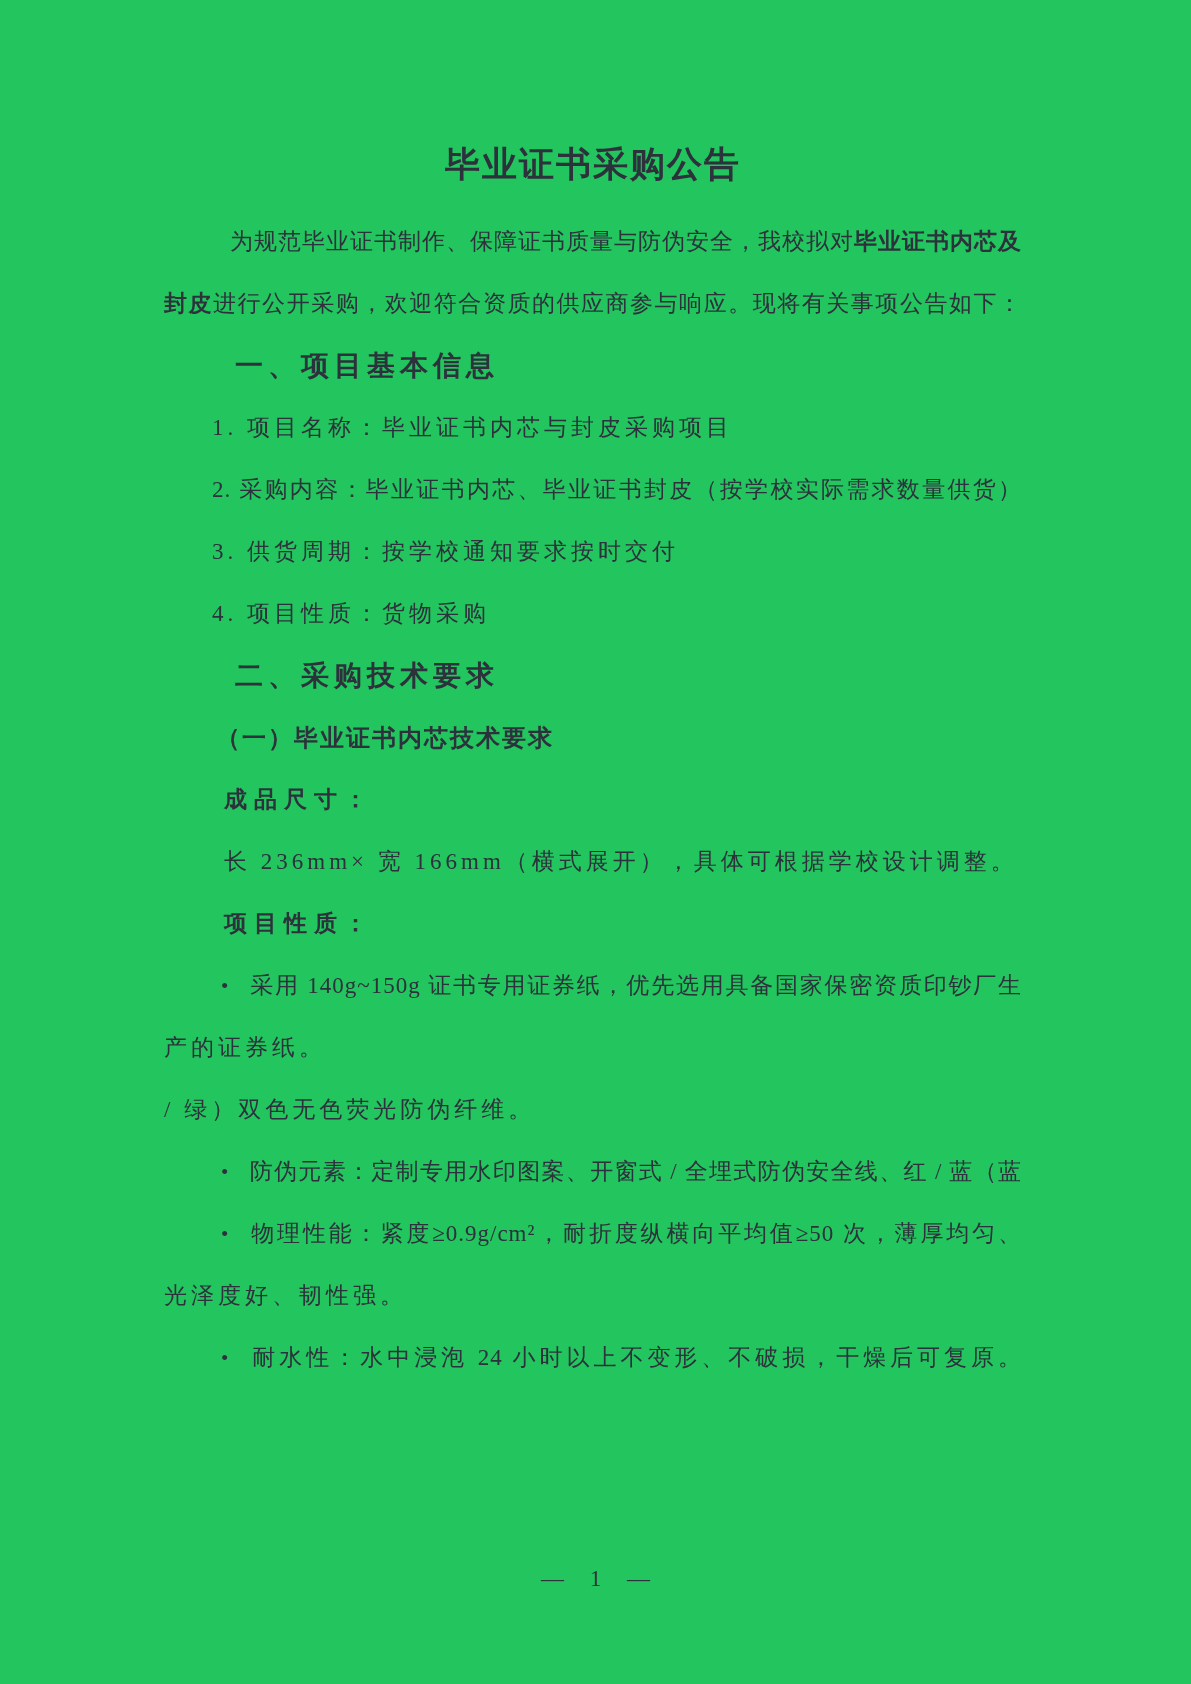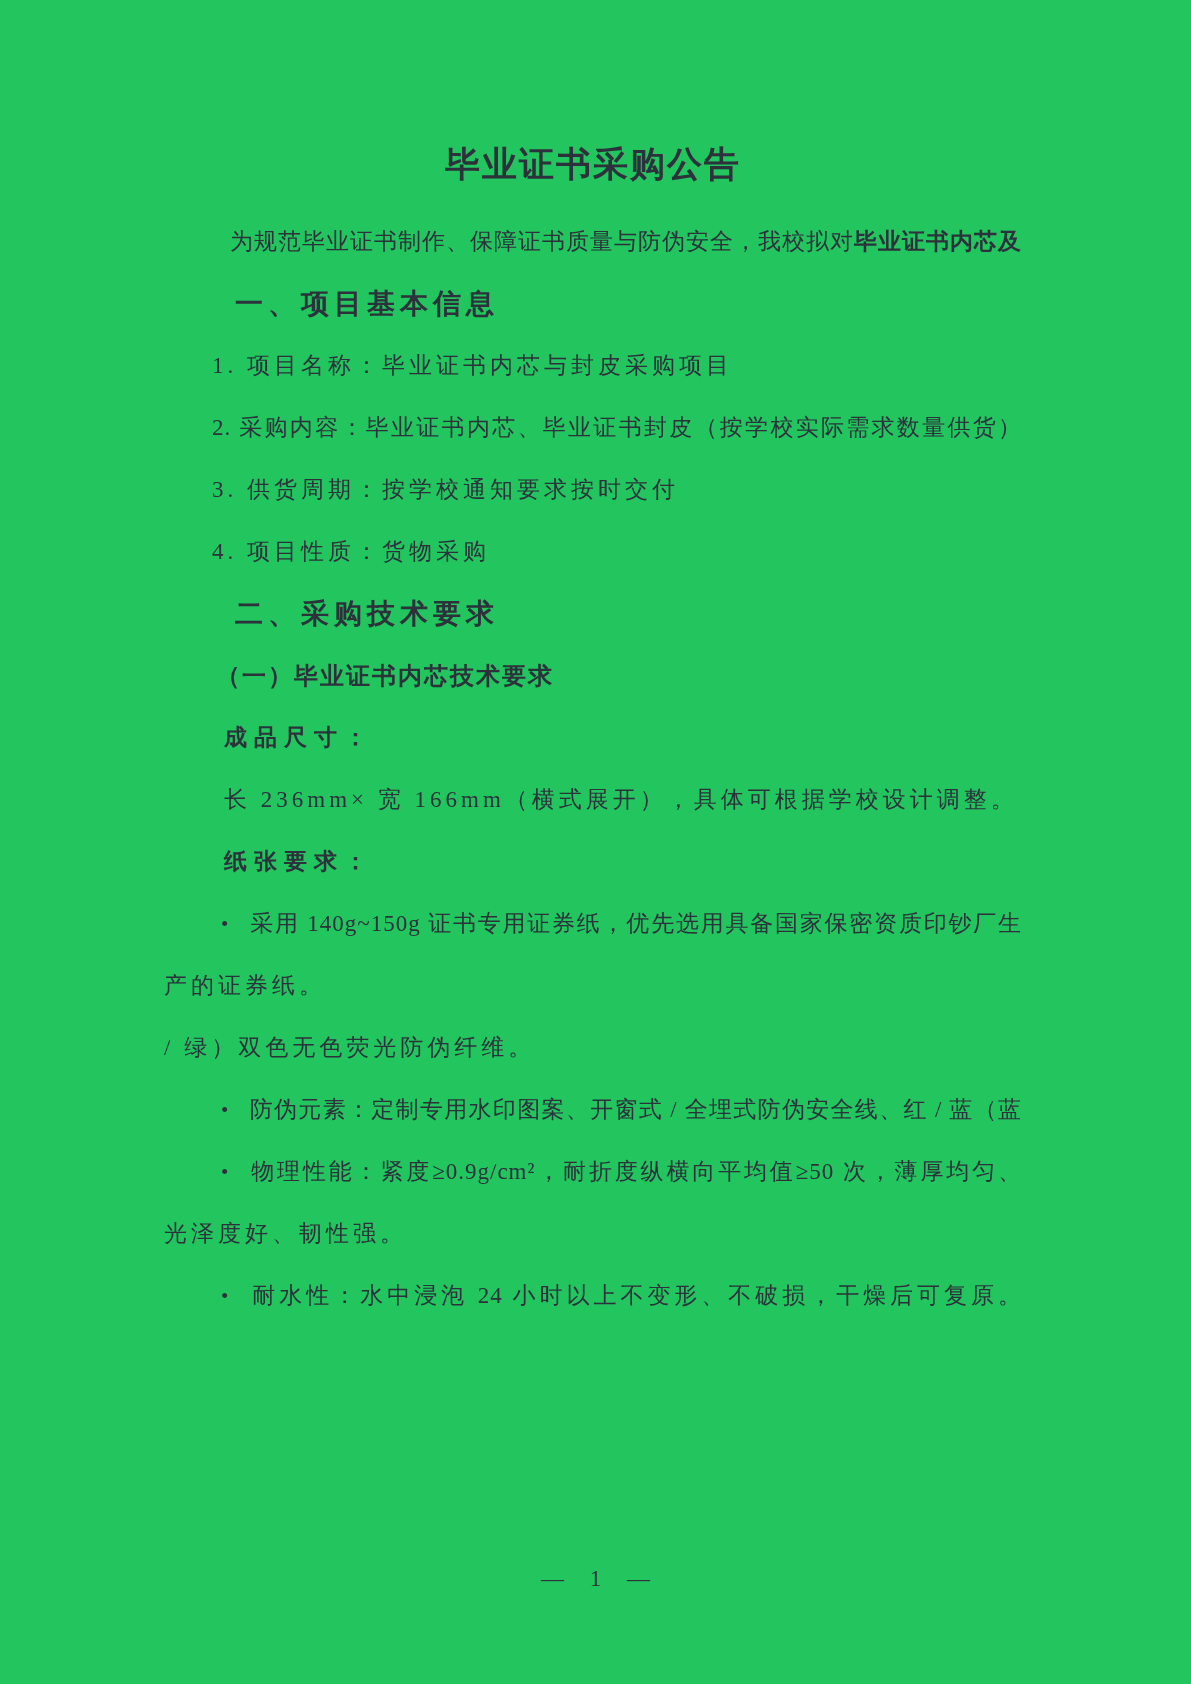--- a/index.html
+++ b/index.html
@@ -95,34 +95,35 @@
 <body>
 
 <div class="page">
   <div class="doc">
 
     <h1 class="title">毕业证书采购公告</h1>
 
     <div class="content">
 
       <div class="line j indent-intro"><span class="seg">为规范毕业证书制作、保障证书质量与防伪安全，我校拟对</span><b class="seg">毕业证书内芯及</b></div>
+      <div class="line j"><b class="seg">封皮</b><span class="seg">进行公开采购，欢迎符合资质的供应商参与响应。现将有关事项公告如下：</span></div>
 
       <div class="line h2 pad-h2">一、项目基本信息</div>
       <div class="line loose pad-item">1. 项目名称：毕业证书内芯与封皮采购项目</div>
       <div class="line j pad-item">2. 采购内容：毕业证书内芯、毕业证书封皮（按学校实际需求数量供货）</div>
       <div class="line loose pad-item">3. 供货周期：按学校通知要求按时交付</div>
       <div class="line loose pad-item">4. 项目性质：货物采购</div>
 
       <div class="line h2 pad-h2">二、采购技术要求</div>
       <div class="line h3 pad-sub">（一）毕业证书内芯技术要求</div>
 
       <div class="line label pad-label">成品尺寸：</div>
       <div class="line loose pad-label">长 236mm× 宽 166mm（横式展开），具体可根据学校设计调整。</div>
 
-      <div class="line label pad-label">纸张要求：</div>
+      <div class="line label pad-label">项目性质：</div>
 
       <div class="line j pad-bullet"><span class="dot">•</span><span class="seg">采用 140g~150g 证书专用证券纸，优先选用具备国家保密资质印钞厂生</span></div>
       <div class="line loose">产的证券纸。</div>
 
       <div class="line loose">/ 绿）双色无色荧光防伪纤维。</div>
       <div class="line j pad-bullet"><span class="dot">•</span><span class="seg">防伪元素：定制专用水印图案、开窗式 / 全埋式防伪安全线、红 / 蓝（蓝</span></div>
 
       <div class="line j pad-bullet"><span class="dot">•</span><span class="seg">物理性能：紧度≥0.9g/cm²，耐折度纵横向平均值≥50 次，薄厚均匀、</span></div>
       <div class="line loose">光泽度好、韧性强。</div>
 

